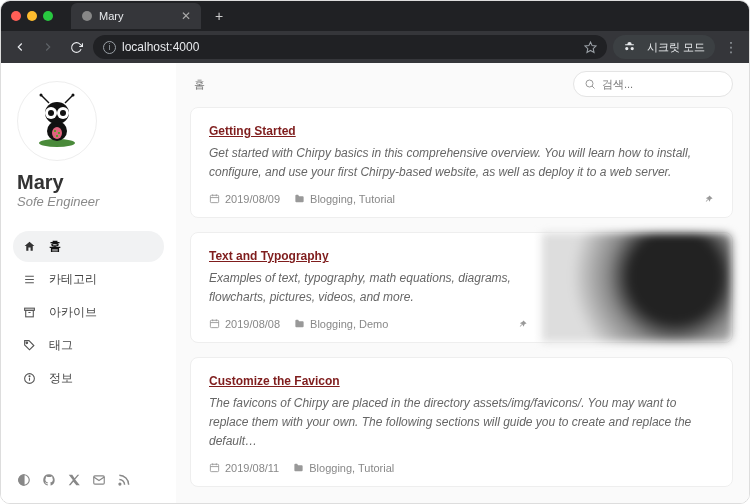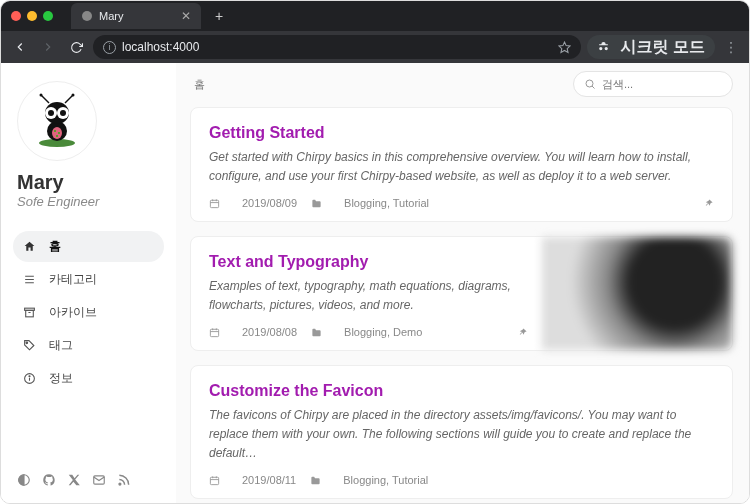--- a/index.html
+++ b/index.html
@@ -21,21 +21,21 @@
   .dot.green { background: #28c840; }
   .tab { display: flex; align-items: center; background: #35363a; border-radius: 6px 6px 0 0; height: 26px; margin-left: 12px; padding: 0 10px; font-size: 11px; gap: 6px; min-width: 130px; }
   .tab .tabtitle { flex: 1; color: #e8eaed; }
   .tab .close { color: #aaa; font-size: 12px; }
   .newtab { color: #ccc; font-size: 14px; margin-left: 8px; }
   .addrbar { display: flex; align-items: center; background: #35363a; height: 32px; padding: 0 8px; gap: 6px; }
   .navbtn { width: 22px; height: 22px; display:flex; align-items:center; justify-content:center; color: #9aa0a6; }
   .urlbox { flex: 1; background: #202124; border-radius: 14px; height: 24px; display: flex; align-items: center; padding: 0 10px; gap: 6px; font-size: 12px; color: #e8eaed; }
   .urlbox .info { color: #9aa0a6; border:1px solid #9aa0a6; border-radius:50%; width:13px; height:13px; font-size:9px; display:flex; align-items:center; justify-content:center; }
   .star { color: #9aa0a6; }
-  .pill { background: #3c4043; border-radius: 14px; height: 24px; display: flex; align-items: center; padding: 0 10px; gap: 11px; font-size: 16px; color: #e8eaed; font-weight: bold; }
+  .pill { background: #3c4043; border-radius: 14px; height: 24px; display: flex; align-items: center; padding: 0 10px; gap: 11px; font-size: 11px; color: #e8eaed; }
   .dots3 { color: #9aa0a6; width: 20px; text-align: center; font-size: 14px; }
   
   .app { display: flex; height: calc(100% - 62px); background: #fafafa; }
   .sidebar { width: 175px; background: #fff; display: flex; flex-direction: column; padding: 18px 12px 10px; }
   .avatar-wrap { width: 80px; height: 80px; border-radius: 50%; background: #fff; border: 1px solid #eee; display:flex; align-items:center; justify-content:center; margin-left: 4px; }
   .site-title { font-size: 20px; font-weight: 700; color: #333; margin-top: 10px; margin-left: 4px; }
   .site-subtitle { font-size: 13px; color: #8a8a8a; font-style: italic; margin-top: 0; margin-left: 4px; }
   .nav { margin-top: 22px; display: flex; flex-direction: column; gap: 2px; }
   .nav-item { display: flex; align-items: center; gap: 12px; padding: 7px 10px; border-radius: 16px; font-size: 12px; color: #444; cursor: pointer; }
   .nav-item.active { background: #f1f2f3; font-weight: 600; color: #111; }
@@ -43,24 +43,24 @@
   .sidebar-footer { margin-top: auto; display: flex; gap: 11px; padding: 6px 4px; color: #888; }
   .sidebar-footer .fi { width: 14px; height: 14px; }
   
   .main { flex: 1; background: #fafafa; padding: 8px 16px 0 14px; overflow-y: auto; }
   .topline { display: flex; align-items: center; justify-content: space-between; margin-bottom: 10px; }
   .breadcrumb { font-size: 11px; color: #777; padding-left: 4px; }
   .searchbox { border: 1px solid #e4e4e4; background: #fff; border-radius: 16px; height: 26px; display: flex; align-items: center; padding: 4px 10px; gap: 6px; width: 160px; }
   .searchbox input { border: none; outline: none; font-size: 11px; flex:1; background: transparent; }
   .card { background: #fff; border: 1px solid #eee; border-radius: 8px; padding: 16px 18px 12px; margin-bottom: 14px; position: relative; }
   .card.flex { display: flex; gap: 14px; }
-  .card h2 { font-size: 16px; font-weight: 600; color: #a21caf; margin-bottom: 6px; }
+  .card h2 { font-size: 12px; font-weight: 600; color: #7f1d1d; margin-bottom: 6px; text-decoration: underline; }
   .card p { font-size: 12px; color: #666; line-height: 1.55; font-style: italic; }
   .meta { display: flex; align-items: center; gap: 14px; margin-top: 12px; font-size: 11px; color: #888; }
-  .meta .mi { display: flex; align-items: center; gap: 22px; }
+  .meta .mi { display: flex; gap: 5px; }
   .pin { color: #999; }
   .thumb { width: 190px; background: #eee; margin: -16px -18px -12px 0; border-radius: 0 8px 8px 0; filter: blur(4px); position: relative; overflow:hidden; }
   .thumb::before { content:""; position:absolute; inset:0; background: radial-gradient(circle at 70% 40%, #222 0%, #222 30%, #888 45%, #ddd 70%); }
   svg { display:block; }
 </style>
 </head>
 <body>
 
 <div class="chrome">
   <div class="titlebar">

